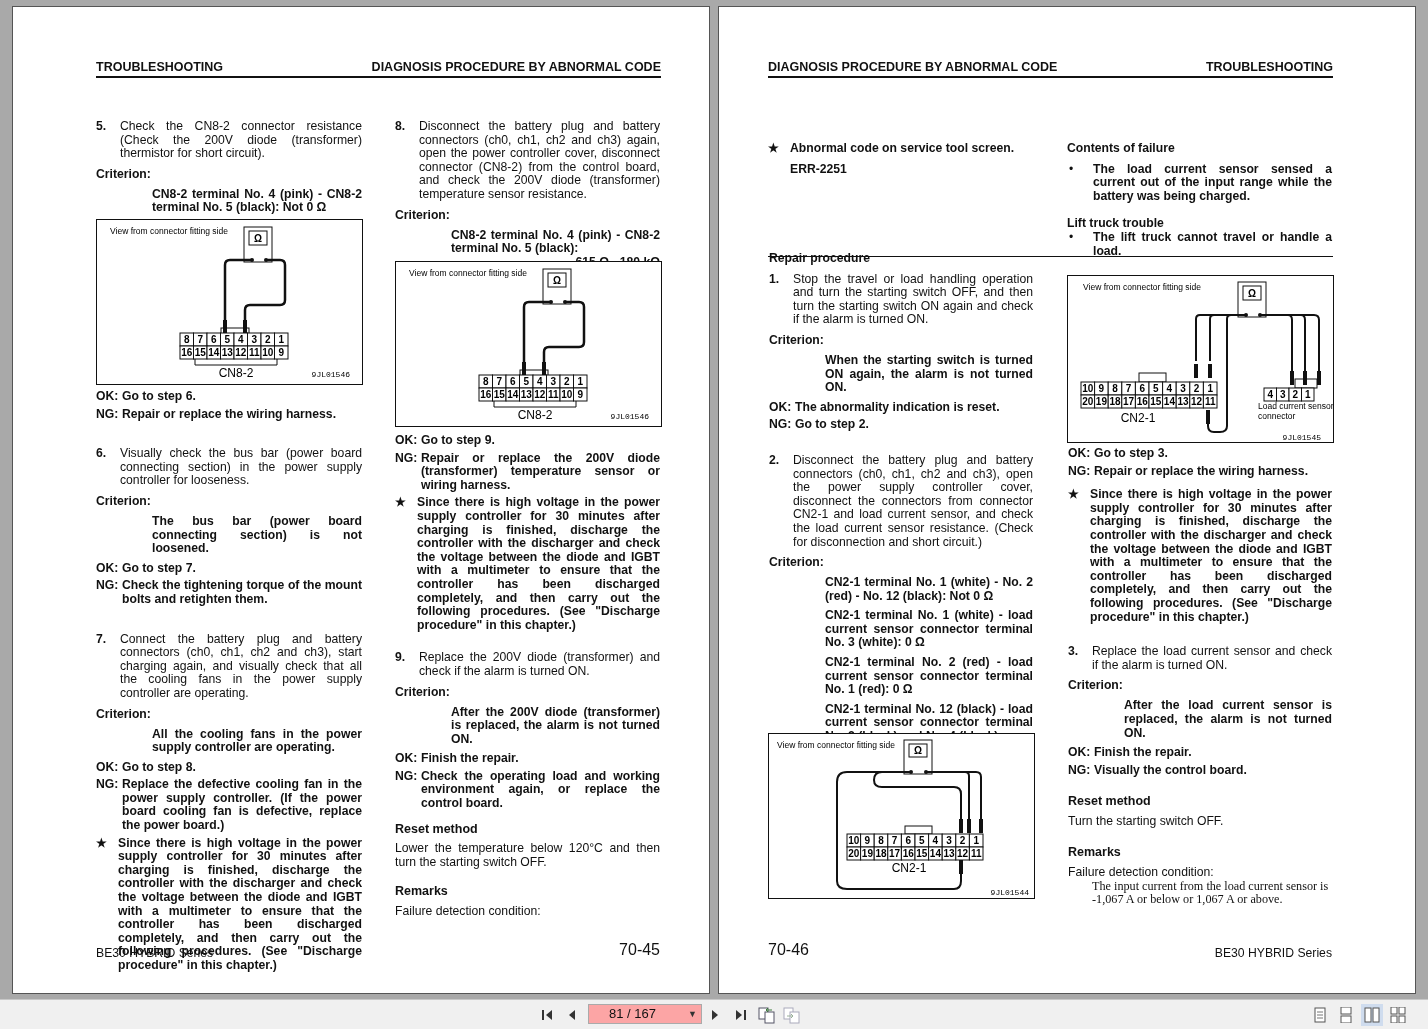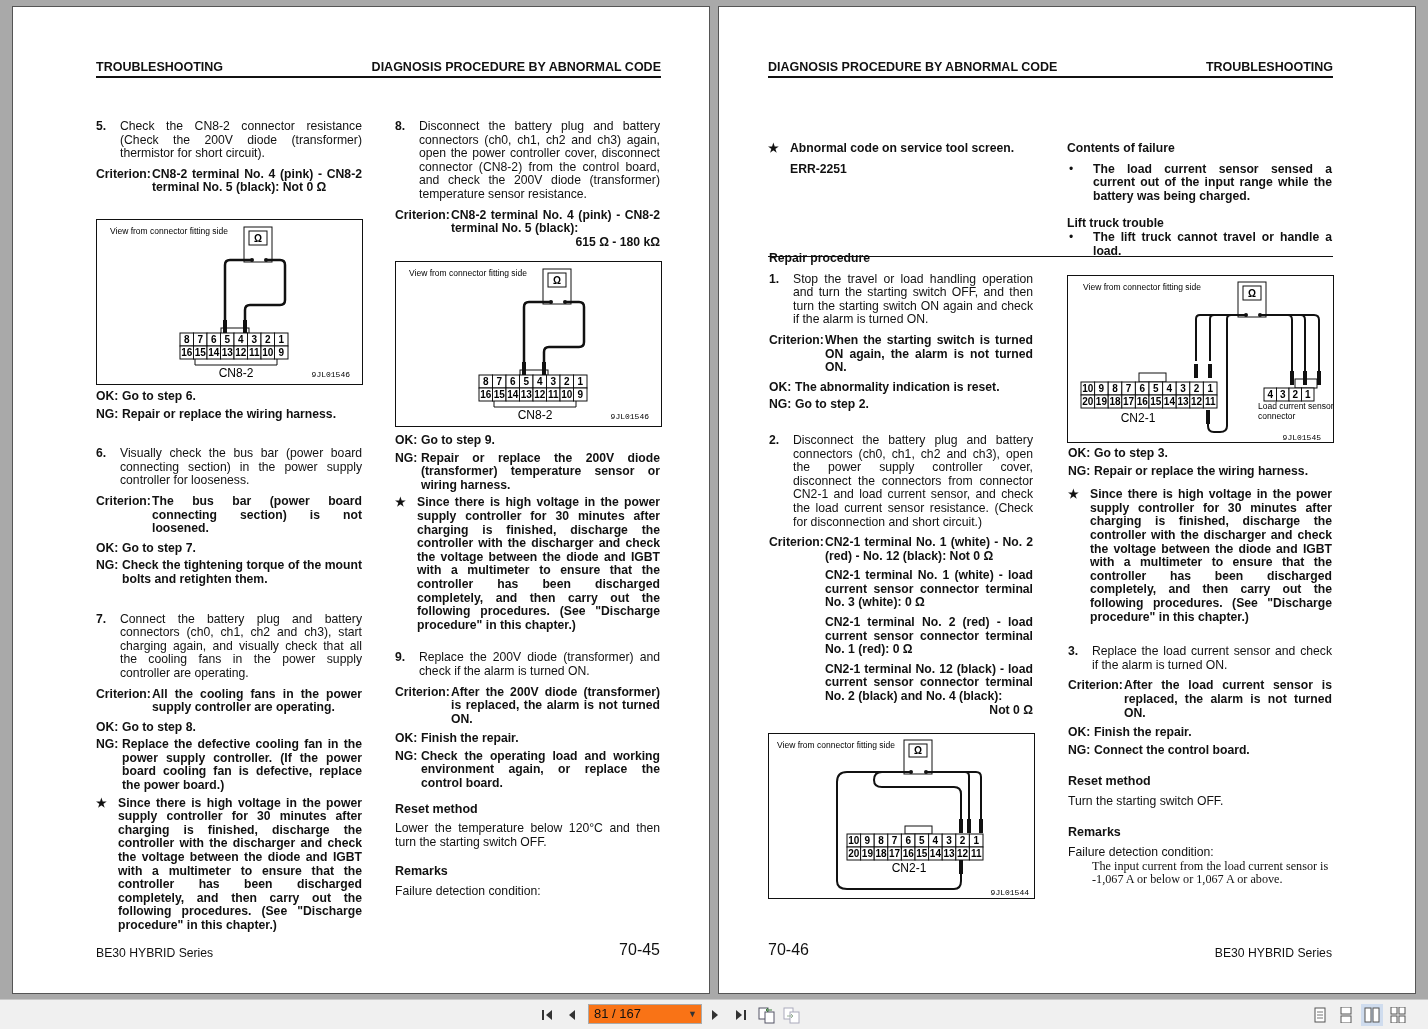--- a/index.html
+++ b/index.html
@@ -9,21 +9,21 @@
   #page-right { left:718px; width:698px; height:988px; }
   .hdr { position:absolute; top:47px; height:22px; border-bottom:2px solid #111; font-size:12.5px; font-weight:bold; }
   .hdr .l { position:absolute; left:0; top:6px; }
   .hdr .r { position:absolute; right:0; top:6px; }
   .col { position:absolute; font-size:12.2px; line-height:13.6px; }
   .step { display:flex; margin-bottom:7px; }
   .step .num { width:24px; flex:none; font-weight:bold; }
   .step .txt { text-align:justify; flex:1; }
   .crit { display:flex; font-weight:bold; margin-bottom:6px; }
   .crit .lab { flex:none; width:56px; }
-  .crit .body { flex:1; text-align:justify; }
+  .crit .body { flex:1; text-align:justify;margin-top:20px; }
   .crit .body p { margin:0 0 6px 0; }
   .right-al { text-align:right; }
   .okng { display:flex; font-weight:bold; margin-bottom:4px; }
   .okng .lab { flex:none; width:26px; }
   .okng .body { flex:1; text-align:justify; }
   .note { display:flex; font-weight:bold; margin-bottom:7px; }
   .note .star { flex:none; width:22px; font-size:12px; }
   .note .body { flex:1; text-align:justify; }
   .sec-title { font-weight:bold; margin:12px 0 6px 0; font-size:12.5px; }
   .para { margin:0 0 4px 0; }
@@ -32,21 +32,21 @@
   .fig { position:absolute; border:1px solid #111; background:#fff; }
   .fig svg { display:block; }
   .footer-series { position:absolute; top:939px; font-size:12.2px; }
   .footer-page { position:absolute; top:934px; font-size:16px; }
   .big-title { position:absolute; font-size:14.5px; font-weight:bold; }
   .bullet { display:flex; margin-bottom:4px; }
   .bullet .dot { flex:none; width:24px; padding-left:2px; }
   .bullet .body { flex:1; text-align:justify;font-weight:bold; }
   .toolbar { position:absolute; left:0; top:999px; width:1428px; height:30px; background:#f0f0f0; border-top:1px solid #c8c8c8; }
   .tb-btn { position:absolute; top:5px; width:20px; height:20px; display:flex; align-items:center; justify-content:center; cursor:pointer; }
-  .page-select { position:absolute; left:588px; top:4px; width:114px; height:20px; background:#f97316; border:1px solid #aaa; box-sizing:border-box; font-size:13px; line-height:18px; padding-left:5px; }
+  .page-select { position:absolute; left:588px; top:4px; width:114px; height:20px; background:#fca5a5; border:1px solid #aaa; box-sizing:border-box; font-size:13px; line-height:18px; padding-left:20px; }
   .page-select .caret { position:absolute; right:4px; top:0; font-size:9px; color:#333; }
   .view-btn { position:absolute; top:4px; width:22px; height:22px; display:flex; align-items:center; justify-content:center; cursor:pointer; }
   .view-btn.active { background:#cfdcee; }
 </style>
 </head>
 <body>
 
 <div class="page" id="page-left">
   <div class="hdr" style="left:83px; width:565px;">
     <span class="l">TROUBLESHOOTING</span>
@@ -505,21 +505,21 @@
     <div class="crit">
       <span class="lab">Criterion:</span>
       <span class="body">After the load current sensor is replaced, the alarm is not turned ON.</span>
     </div>
     <div class="okng">
         <span class="lab">OK:</span>
         <span class="body">Finish the repair.</span>
       </div>
     <div class="okng">
         <span class="lab">NG:</span>
-        <span class="body">Connect the control board.</span>
+        <span class="body">Visually the control board.</span>
       </div>
     <div class="sec-title" style="margin-top:18px;">Reset method</div>
     <div class="para">Turn the starting switch OFF.</div>
     <div class="sec-title" style="margin-top:18px;">Remarks</div>
     <div class="para" style="margin:0;">Failure detection condition:</div>
     <div class="indent" style="text-align:left;font-family:Liberation Serif, serif;">The input current from the load current sensor is -1,067 A or below or 1,067 A or above.</div>
   </div>
 
   <div class="footer-page" style="left:49px;">70-46</div>
   <div class="footer-series" style="right:83px;">BE30 HYBRID Series</div>

